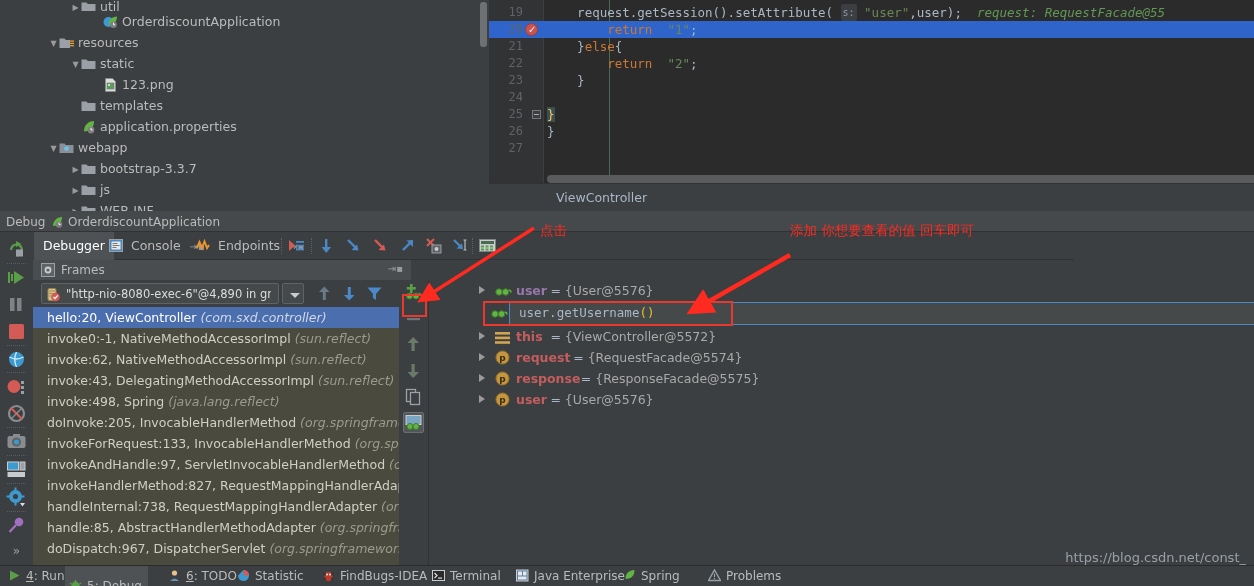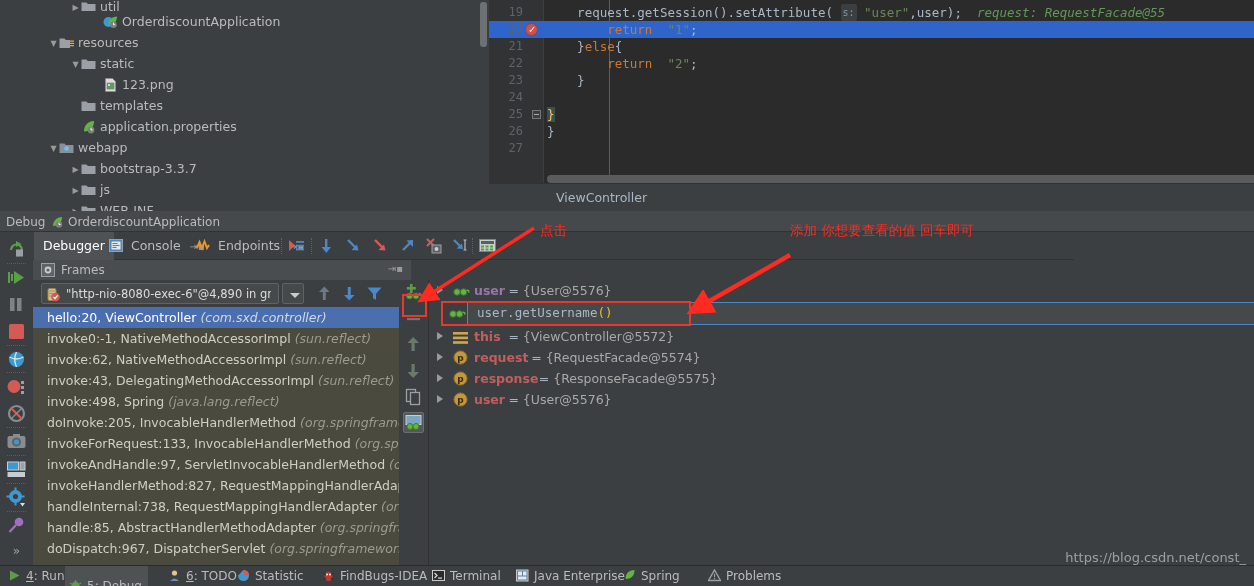--- a/index.html
+++ b/index.html
@@ -150,21 +150,21 @@
   .fr-pkg { color:#9b9b8e; font-style:italic; }
   .fr-row.sel .fr-pkg { color:#cfd8e8; font-style:italic; }
   .fr-scroll { position:absolute; right:3px; top:29px; width:7px; height:72px; background:#6e7174; border-radius:3px; }
 
   
   .fr-tools { position:absolute; left:399px; top:69px; width:29px; height:285px; background:#3c3f41; }
   .ftool { position:absolute; left:4px; width:21px; height:21px; }
 
   
   .vars-pane { position:absolute; left:428px; top:69px; width:826px; height:285px; background:#3c3f41;
-               border-left:1px solid #323232; }
+               border-left:1px solid #323232;padding-left:42px; }
   .var-row { position:relative; height:21px; line-height:21px; white-space:nowrap; font-size:12.5px; }
   .var-arrow { position:absolute; left:8px; top:6px; width:0; height:0;
     border-top:4.5px solid transparent; border-bottom:4.5px solid transparent; border-left:6px solid #9a9a9a; }
   .var-ico { position:absolute; left:24px; top:3px; width:16px; height:15px; }
   .var-name { position:absolute; left:45px; color:#9876aa; font-weight:bold; }
   .var-name.redish { color:#c45d5d; font-weight:bold; }
   .var-eq { color:#a9b7c6; font-weight:normal; }
   .var-val { color:#a9a9a9; font-weight:normal; }
 
   

